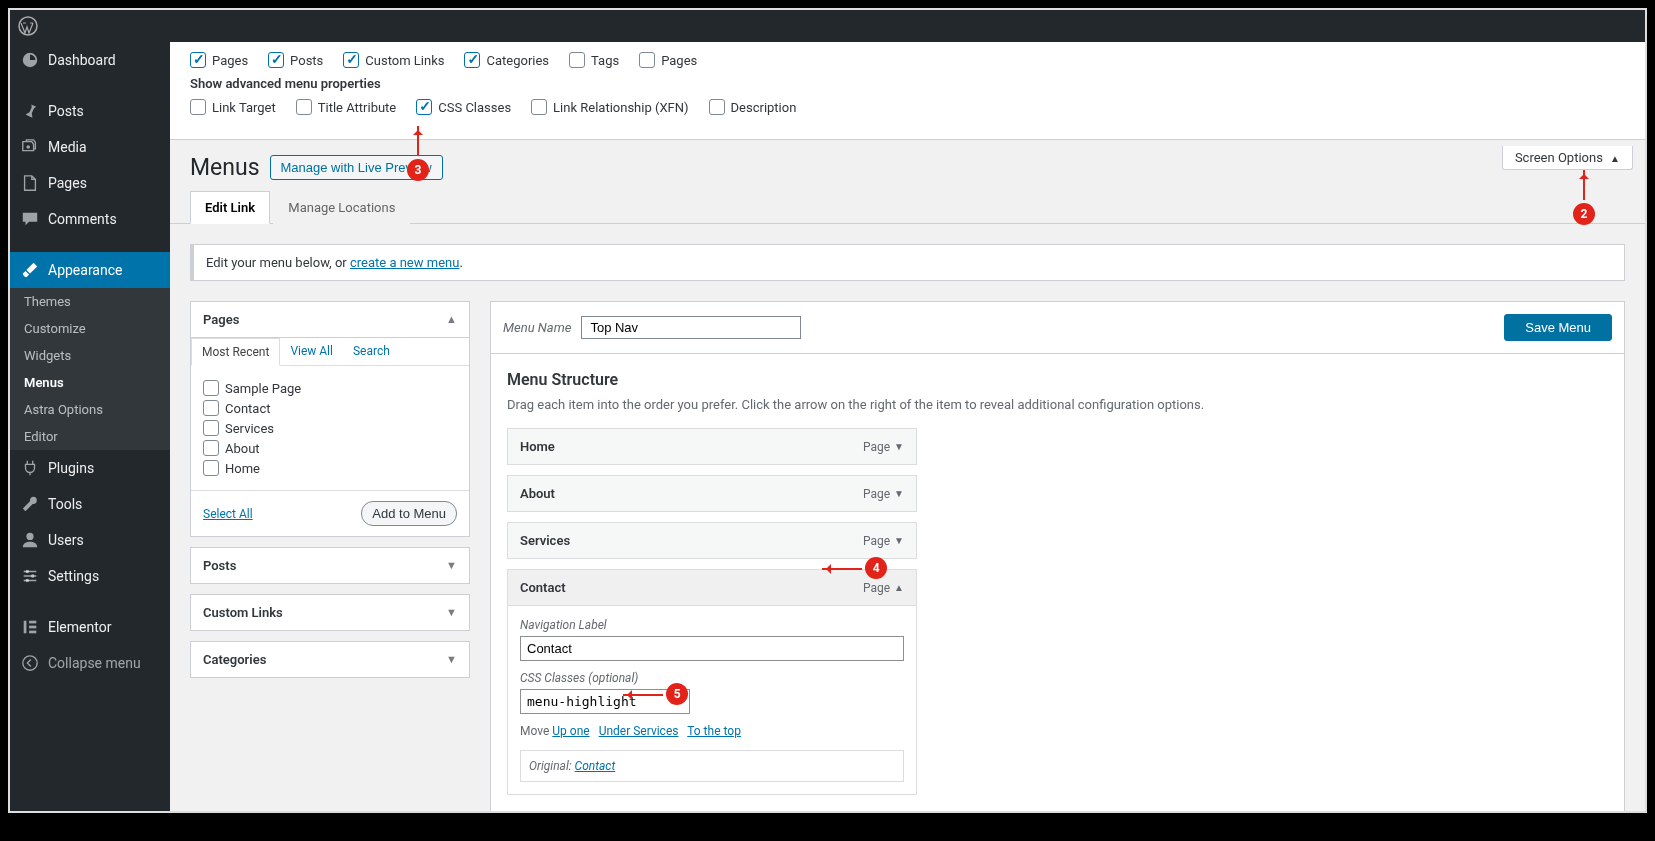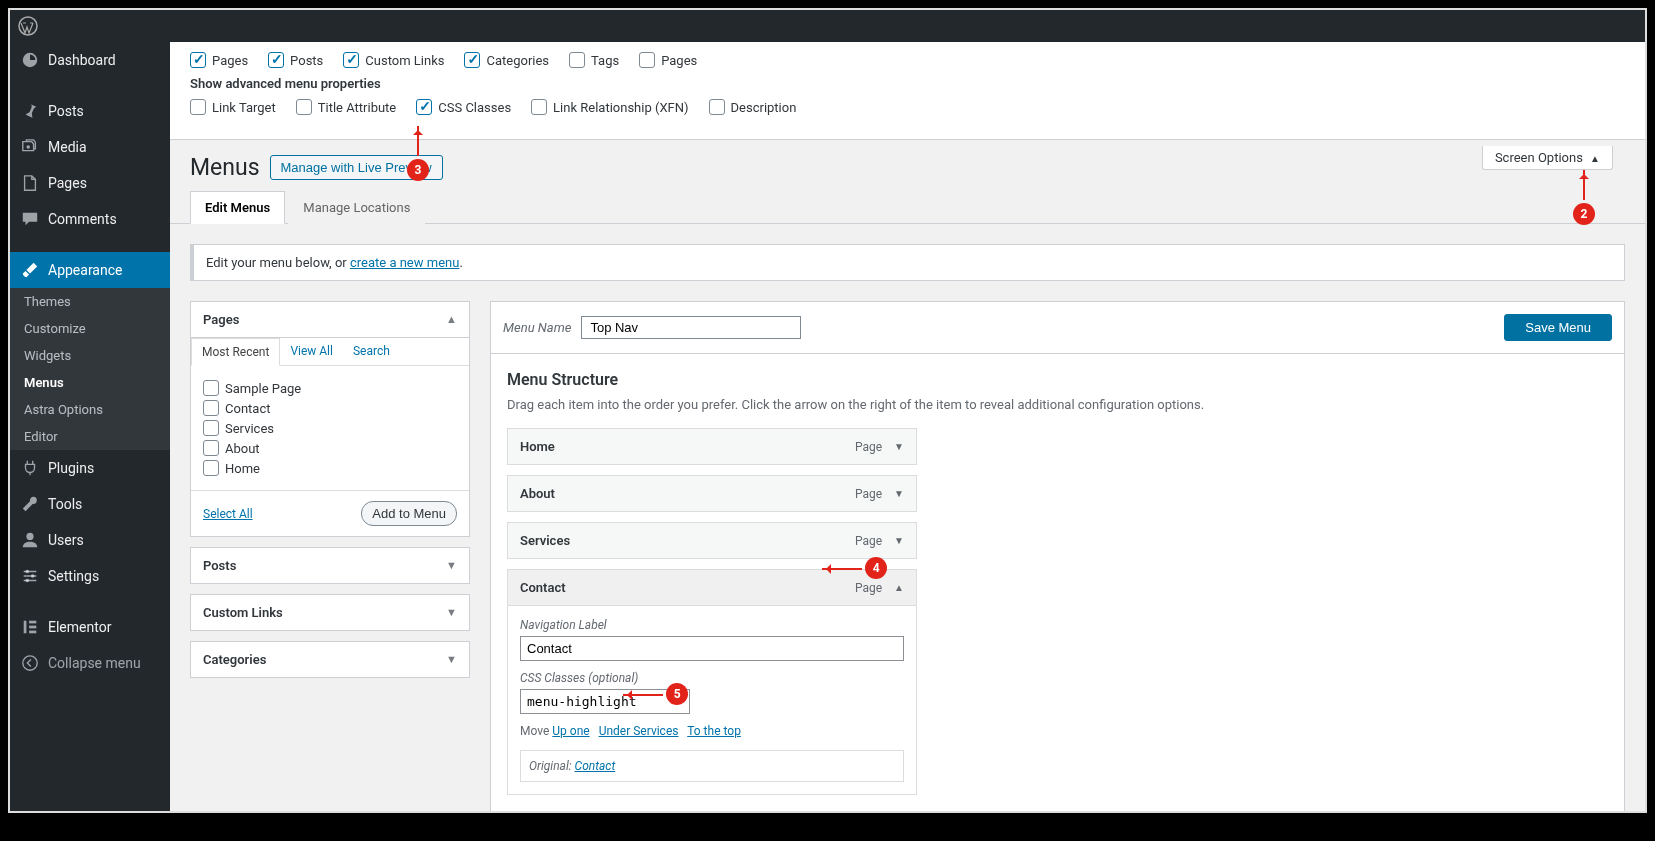--- a/index.html
+++ b/index.html
@@ -22,21 +22,21 @@
 
 .content { flex: 1; background: #f1f1f1; overflow-y: auto; position: relative; }
 .screen-opts-panel { background: #fff; border-bottom: 1px solid #ccd0d4; padding: 10px 20px 16px; }
 .screen-opts-row { display: flex; flex-wrap: wrap; gap: 20px; margin-bottom: 8px; }
 .screen-opts-heading { font-weight: 600; font-size: 13px; margin: 8px 0; }
 .chk { display: flex; align-items: center; gap: 6px; }
 .chk input { width: 16px; height: 16px; appearance: none; border: 1px solid #7e8993; border-radius: 3px; position: relative; background: #fff; cursor: pointer; }
 .chk input:checked { border-color: #0073aa; }
 .chk input:checked::after { content: "✓"; color: #0073aa; position: absolute; top: -2px; left: 2px; font-size: 14px; font-weight: bold; }
 
-.screen-opts-tab { position: absolute; right: 32px; background: #fff; border: 1px solid #ccd0d4; border-top: none; padding: 4px 12px; font-size: 13px; cursor: pointer; z-index: 5; border-radius: 0 0 3px 3px; }
+.screen-opts-tab { position: absolute; right: 12px; background: #fff; border: 1px solid #ccd0d4; border-top: none; padding: 4px 12px; font-size: 13px; cursor: pointer; z-index: 5; border-radius: 0 0 3px 3px; }
 
 .page-heading { padding: 14px 20px 10px; display: flex; align-items: center; gap: 10px; }
 .page-heading h1 { font-size: 23px; font-weight: 400; color: #23282d; }
 .page-action { border: 1px solid #0071a1; color: #0071a1; background: #f3f5f6; padding: 4px 10px; border-radius: 3px; cursor: pointer; font-size: 13px; }
 
 .tabs { border-bottom: 1px solid #ccd0d4; padding: 0 20px; background: #f1f1f1; }
 .tab { display: inline-block; padding: 8px 14px; border: 1px solid #ccd0d4; border-bottom: 1px solid #f1f1f1; background: #f1f1f1; margin-bottom: -1px; font-weight: 600; color: #555; cursor: pointer; }
 .tab.active { background: #fff; border-bottom: 1px solid #fff; color: #000; }
 .tab:not(.active){ border-color: transparent; font-weight: normal; color: #666; }
 
@@ -67,21 +67,21 @@
 .menu-name-wrap input { border: 1px solid #7e8993; padding: 3px 8px; width: 220px; font-size: 13px; }
 .btn-primary { background: #0071a1; border: 1px solid #0071a1; color: #fff; padding: 5px 20px; border-radius: 3px; cursor: pointer; font-size: 13px; }
 
 .menu-body { background: #fff; border: 1px solid #ccd0d4; padding: 16px; }
 .menu-body h2 { font-size: 16px; font-weight: 600; margin-bottom: 8px; }
 .menu-body p { color: #646970; font-size: 13px; margin-bottom: 16px; }
 
 .menu-item { border: 1px solid #dcdcde; background: #f6f7f7; margin-bottom: 10px; width: 410px; }
 .menu-item-header { padding: 10px 12px; display: flex; justify-content: space-between; align-items: center; cursor: pointer; }
 .menu-item-title { font-weight: 600; font-size: 13px; }
-.menu-item-type { color: #646970; font-size: 12px; display: flex; align-items: center; gap: 12px; }
+.menu-item-type { color: #646970; font-size: 12px; display: flex; align-items: center; gap: 4px; }
 .menu-item.open .menu-item-header { background: #f0f0f1; }
 .menu-item-body { border-top: 1px solid #dcdcde; padding: 12px; font-size: 12px; background:#fff; }
 .field-label { font-style: italic; color: #646970; display: block; margin-bottom: 4px; }
 .field-input { width: 100%; border: 1px solid #8c8f94; padding: 4px 6px; font-size: 13px; margin-bottom: 10px; }
 .field-input.small { width: 170px; font-family: monospace; }
 .move-links { color: #646970; }
 .move-links a { color: #0073aa; text-decoration: underline; margin-right: 6px; cursor: pointer; }
 .original-box { border: 1px solid #dcdcde; padding: 8px; margin-top: 12px; font-style: italic; color: #646970; }
 .original-box a { color: #0073aa; text-decoration: underline; cursor: pointer; }
 
@@ -284,21 +284,21 @@
         <span>Screen Options</span>
         <span style="font-size:10px;margin-left:4px;">▲</span>
       </div>
 
       <div class="page-heading">
         <h1>Menus</h1>
         <button class="page-action">Manage with Live Preview</button>
       </div>
 
       <div class="tabs">
-        <span class="tab active">Edit Menus</span>
+        <span class="tab active">Edit Link</span>
         <span class="tab">Manage Locations</span>
       </div>
 
       <div class="notice-box">
         <span>Edit your menu below, or </span><a>create a new menu</a><span>.</span>
       </div>
 
       <div class="cols">
         <div class="col-left">
           <div class="postbox">

